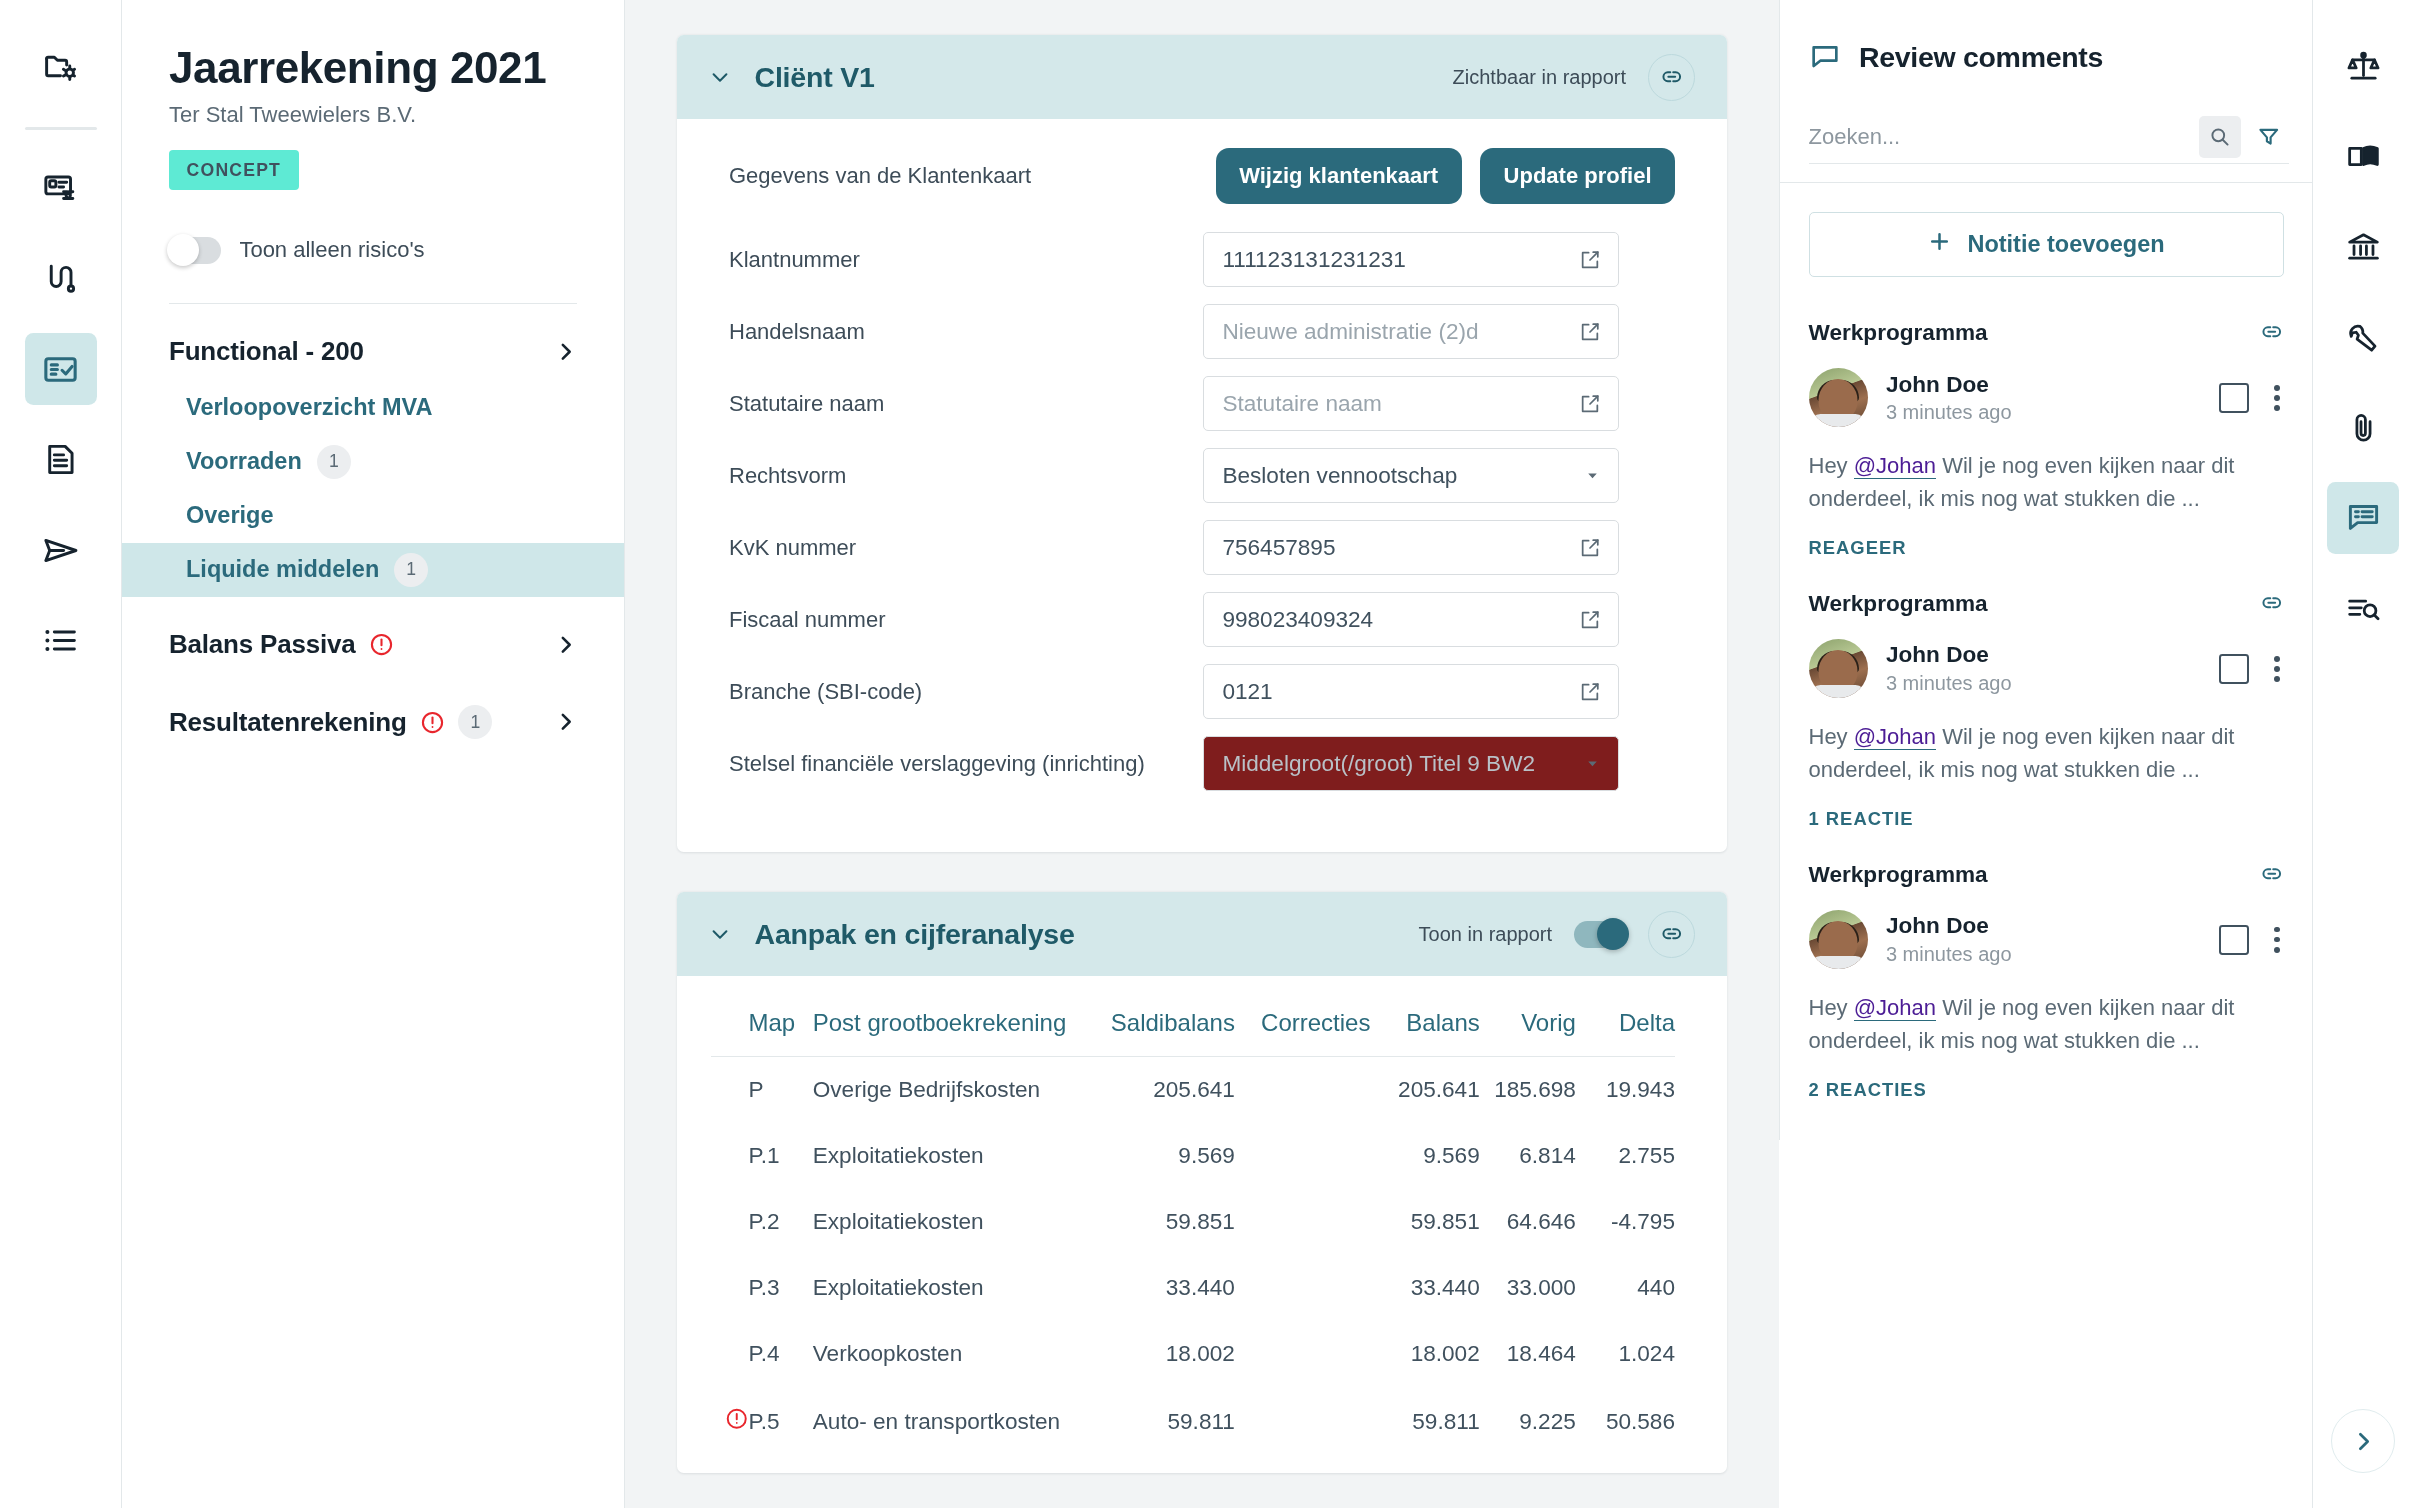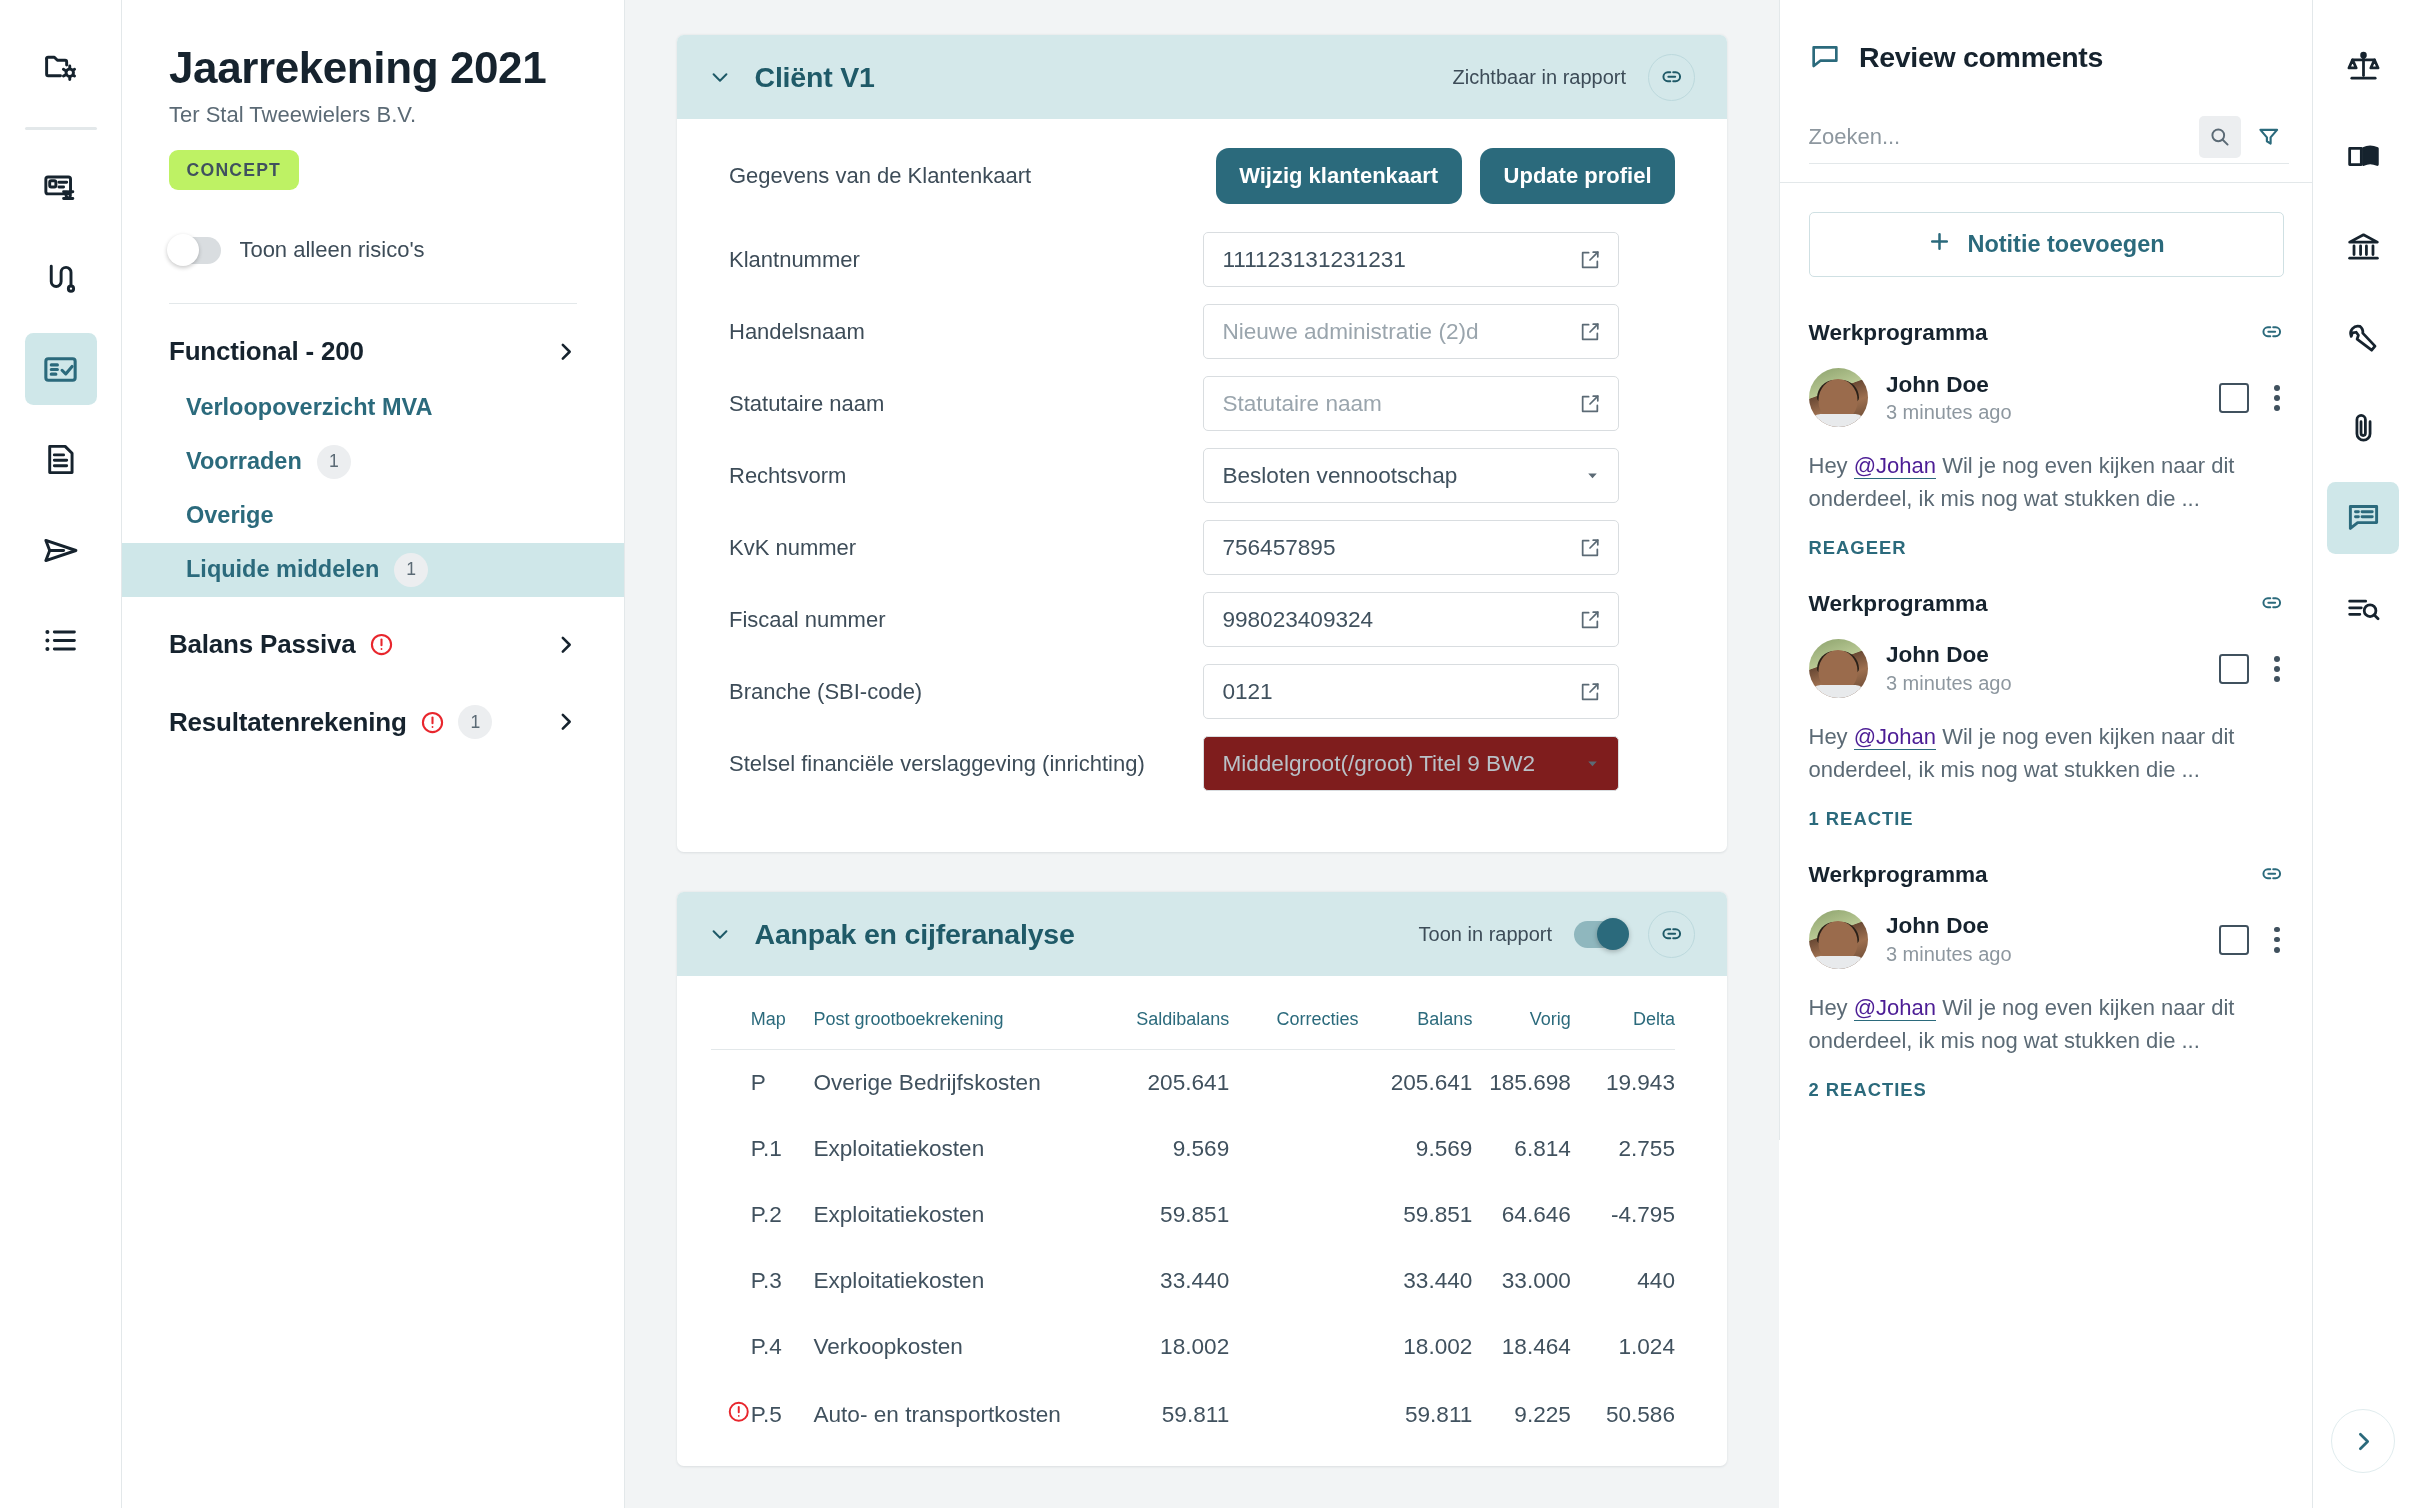--- a/index.html
+++ b/index.html
@@ -44,23 +44,23 @@
   .sb-pad { padding: 0 47px; }
   .sb-title {
     font-size: 44px; font-weight: 700; letter-spacing: -0.4px;
     color: #16232e; line-height: 1.1;
   }
   .sb-sub {
     font-size: 22px; color: #5b6a75; margin-top: 10px;
   }
   .sb-badge {
     display: inline-block; margin-top: 22px;
-    background: #bef264; color: #40515e;
+    background: #5eead4; color: #40515e;
     font-size: 17.6px; font-weight: 700; letter-spacing: 1.2px;
-    padding: 9.2px 17.6px; border-radius: 9px;
+    padding: 9.2px 17.6px; border-radius: 4px;
   }
   .sb-toggle-row {
     display: flex; align-items: center; gap: 18.4px; margin-top: 47px;
   }
   .switch {
     width: 52px; height: 27px; border-radius: 13.4px;
     background: #d9dde0; position: relative; flex: none; cursor: pointer;
   }
   .switch .knob {
     position: absolute; top: -2.5px; left: -1.7px;
@@ -146,21 +146,21 @@
   .field-ctrl.disabled { background: #7f1d1d; }
   .field-val { font-size: 22.6px; color: #40515e; flex: 1; }
   .field-val.placeholder { color: #9aa5ad; }
   .field-val.muted { color: #b9c1c7; }
   .field-ctrl .edit-ico { color: #5b6a75; display: flex; }
   .field-ctrl .dd-ico { color: #5b6a75; display: flex; }
 
   
   .tbl { width: 100%; border-collapse: collapse; }
   .tbl th {
-    font-size: 18px; font-weight: 400; color: #2b6a7c;
+    font-size: 24px; font-weight: 400; color: #2b6a7c;
     padding: 8.4px 0 18.4px 0; text-align: right;
     border-bottom: 0.8px solid #e3e8ea;
   }
   .tbl th.l { text-align: left; }
   .tbl td {
     font-size: 22.6px; color: #40515e; padding: 20px 0; text-align: right;
   }
   .tbl td.l { text-align: left; }
   .tbl .c-flag { width: 50px; }
   .tbl .c-map  { width: 80px; }

